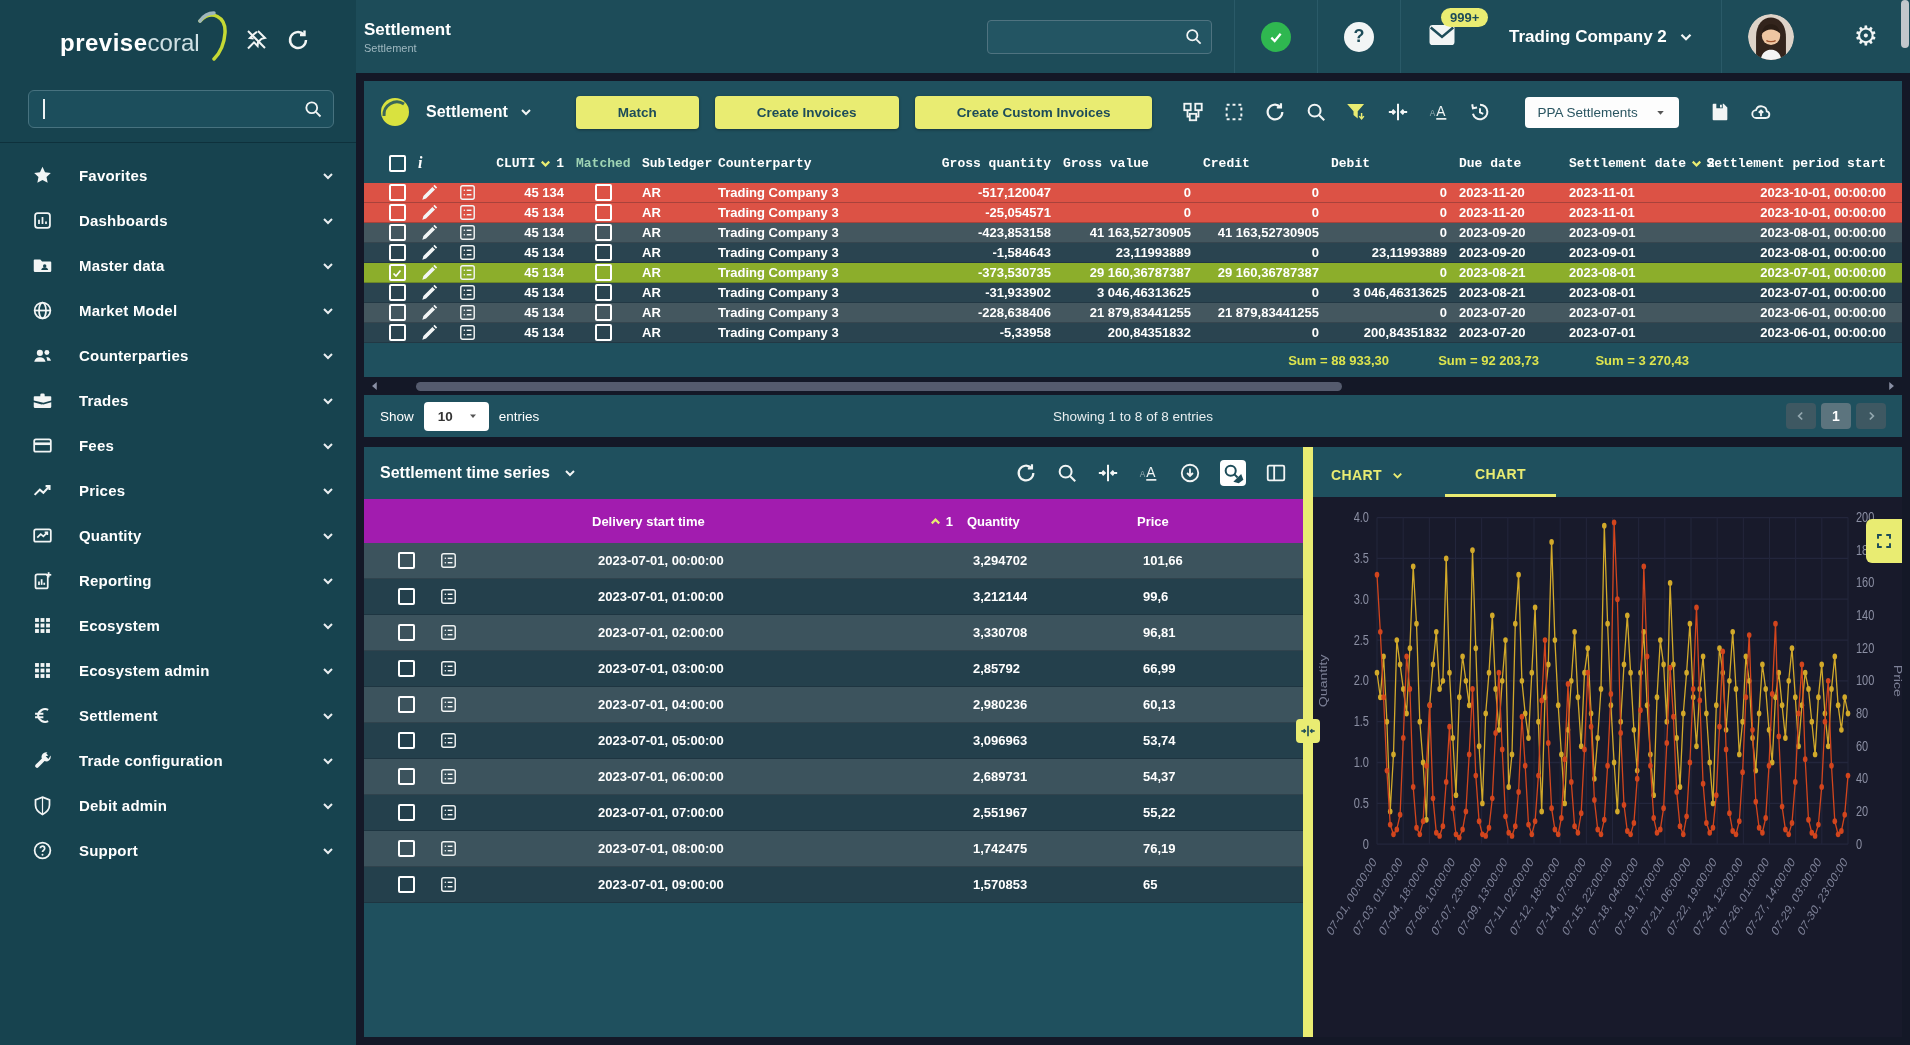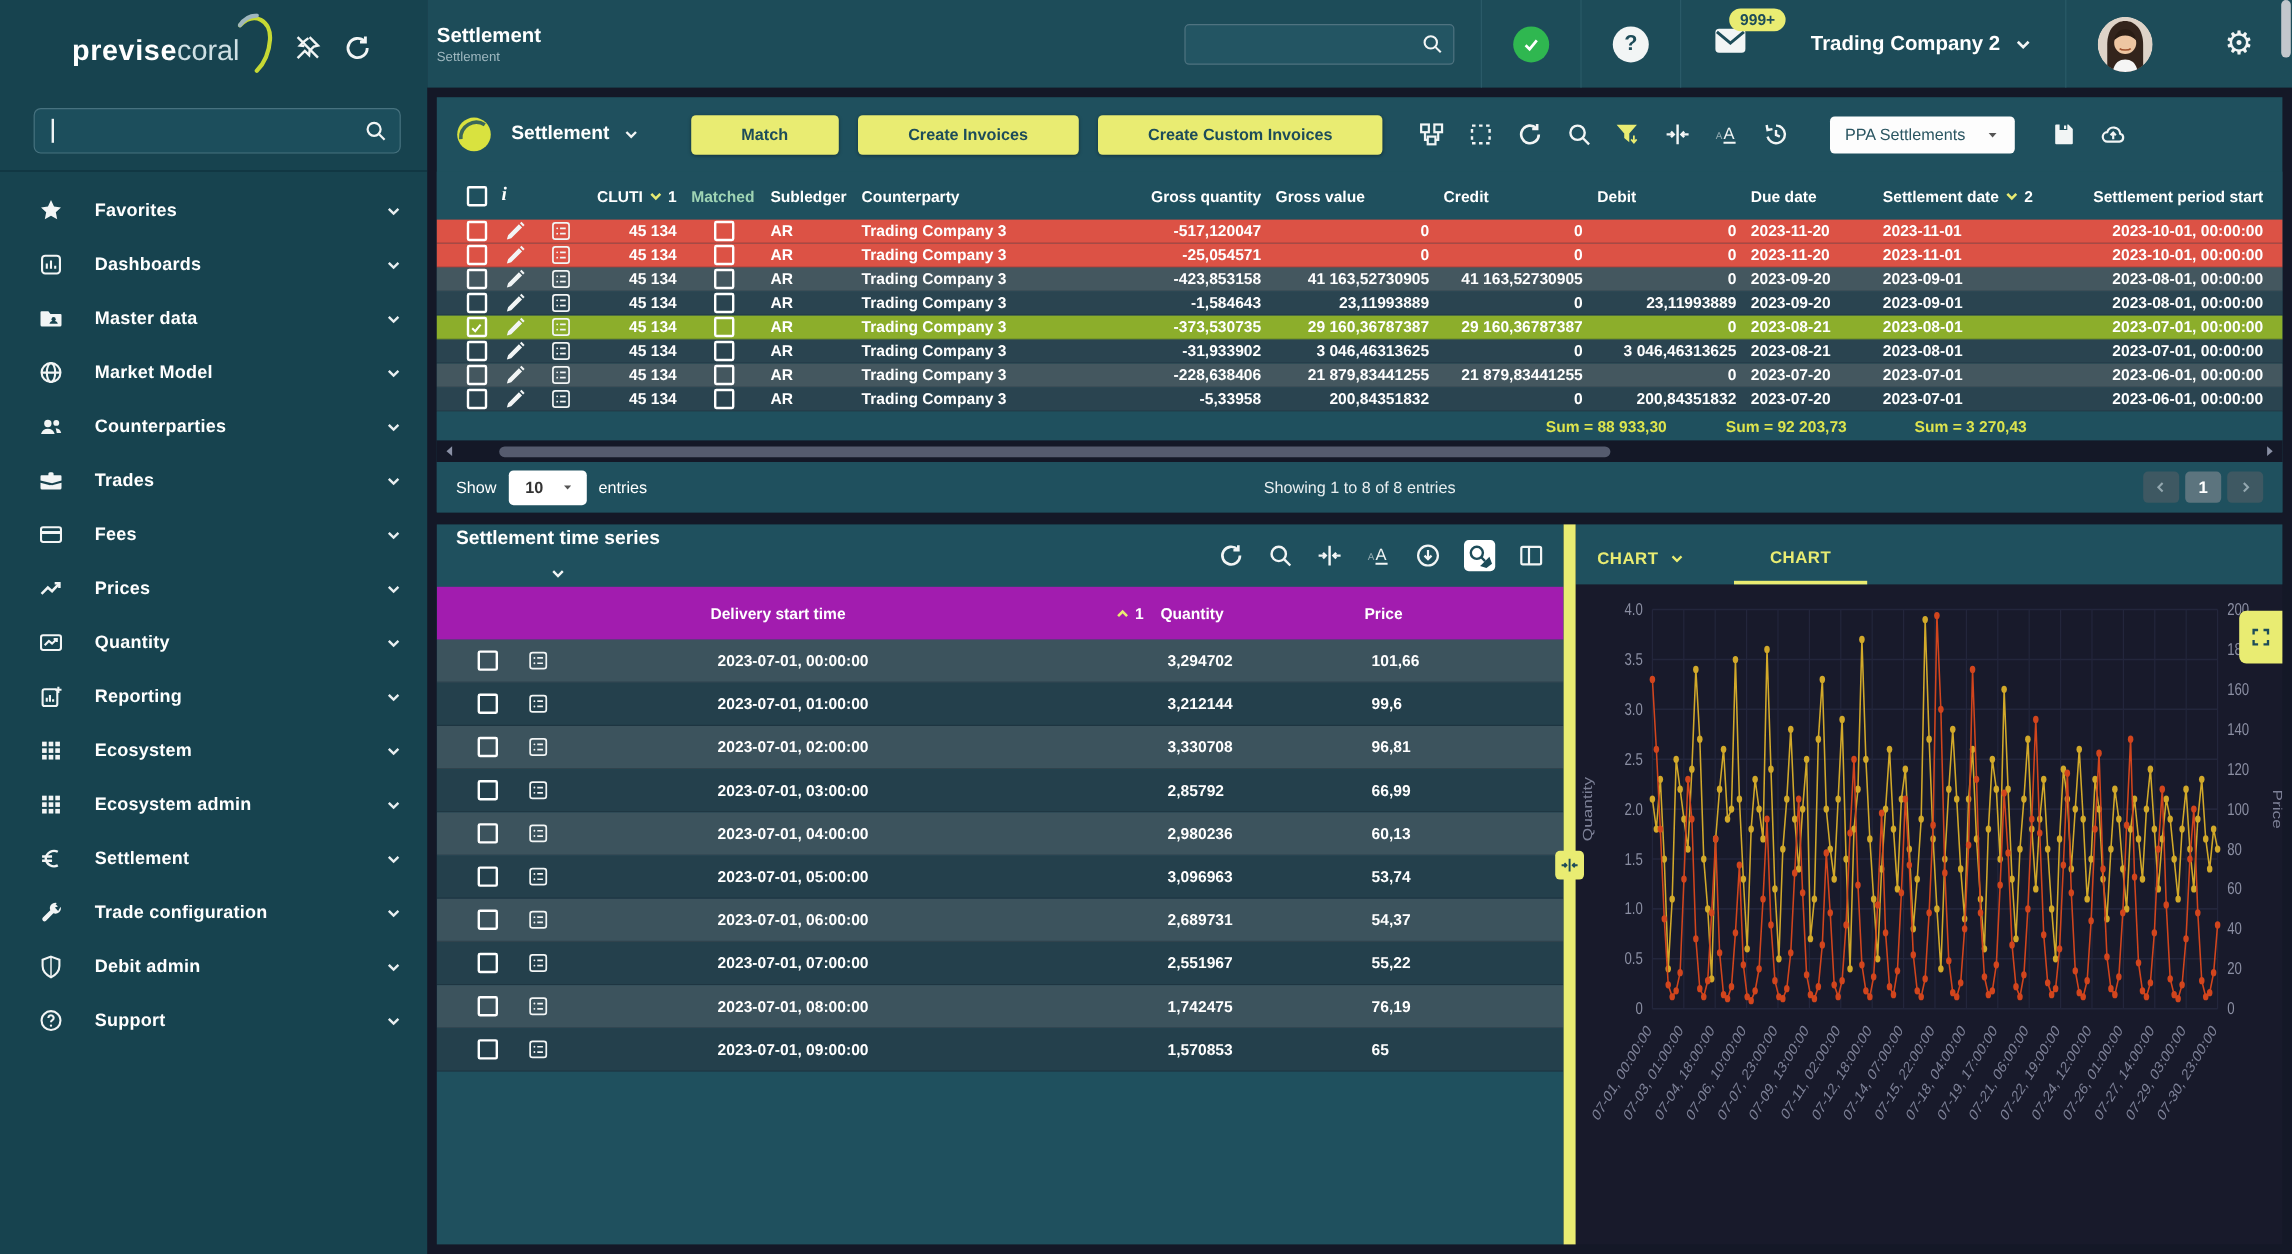--- a/index.html
+++ b/index.html
@@ -70,36 +70,36 @@
   .icn.accent { color:#e9ec72; }
   .icn.active { background:#fff; color:#1d4c59; border-radius:4px; padding:2px; width:26px; height:26px; }
   .icn.static { cursor:default; }
   .view-select { background:#fdfdfd; color:#2a5561; height:31px; border-radius:4px; display:flex; align-items:center;
     gap:16px; padding:0 12px; font-size:13.5px; font-weight:400; cursor:pointer; margin-left:18px; }
   .view-select .chev { width:13px; height:13px; color:#555; }
 
   
   .grid { display:grid; grid-template-columns:18px 30px 34px 42px 82px 66px 76px 185px 160px 140px 128px 128px 110px 130px minmax(0,1fr); align-items:center; }
   .t-head { height:40px; background:#1f505e; font-size:13px; font-weight:700; }
-  .t-head .hc { padding:0 6px; white-space:nowrap; }
+  .t-head .hc { padding:0 6px; white-space:nowrap;font-family:Liberation Mono, monospace; }
   .sorth { display:inline-flex; align-items:center; gap:3px; }
   .sorth .chev { width:15px; height:15px; color:#e9ec72; }
   .hm { color:#9fd4b4; }
   .cell { padding:0 6px; font-size:13px; font-weight:600; white-space:nowrap; overflow:hidden; }
   .num { text-align:right; }
   .ctr { display:flex; justify-content:center; }
   .trow { height:20px; border-bottom:1px solid rgba(10,20,30,.25); cursor:pointer; }
   .trow.red { background:#dc5245; }
   .trow.light { background:#44575f; }
   .trow.dark { background:#2a4450; }
   .trow.selected { background:#8cae2b; }
   .cbx { width:17px; height:17px; border:2px solid #fff; border-radius:2px; display:flex; align-items:center; justify-content:center; }
   .cbx svg { width:12px; height:12px; color:#fff; }
   .row-icn { width:19px; height:19px; }
-  .t-sum { height:24px; background:#1f505e;gap:22px; }
+  .t-sum { height:34px; background:#1f505e;gap:22px; }
   .t-sum .scell { font-size:13px; font-weight:700; text-align:right; padding:0 6px; white-space:nowrap; }
   .t-sum .sval { color:#dde44e; }
   .hscroll { height:18px; background:#141827; display:flex; align-items:center; padding:0 4px; gap:4px; }
   .hs-arrow { width:14px; height:14px; color:#8a90a5; }
   .hs-track { flex:1; height:11px; position:relative; }
   .hs-thumb { position:absolute; left:2%; width:62%; top:1px; height:9px; background:#555b6e; border-radius:5px; }
   .pgn { height:42px; background:#1f505e; display:flex; align-items:center; padding:0 16px; font-size:13.5px; }
   .pg-select { background:#fff; color:#333; border-radius:4px; height:29px; display:flex; align-items:center;
     gap:14px; padding:0 10px 0 14px; margin:0 10px; font-weight:600; cursor:pointer; }
   .pg-select .chev { width:12px; height:12px; color:#555; }
@@ -108,21 +108,21 @@
   .pager { margin-left:auto; display:flex; gap:5px; }
   .pg-btn { min-width:30px; height:26px; border-radius:4px; background:#3e5862; color:#93a7af;
     display:flex; align-items:center; justify-content:center; font-size:14px; font-weight:700; cursor:pointer; }
   .pg-btn.cur { background:#5c747e; color:#fff; }
   .pg-btn .icn { width:14px; height:14px; color:#93a7af; }
 
   
   .bottom { display:flex; margin-top:10px; flex:1; min-height:0; }
   .ts { width:939px; flex:none; display:flex; flex-direction:column; overflow:hidden; }
   .ts-toolbar { height:52px; display:flex; align-items:center; padding:0 16px; }
-  .ts-title { display:flex; align-items:center; gap:12px; font-size:16px; font-weight:700; cursor:pointer;flex-direction:column; }
+  .ts-title { display:flex; align-items:center; gap:12px; font-size:16px; font-weight:700; cursor:pointer; }
   .ts-title .chev { width:16px; height:16px; }
   .ts-toolbar .p-icons { margin-left:auto; }
   .grid2 { display:grid; grid-template-columns:24px 36px 48px 120px 375px 170px minmax(0,1fr); align-items:center; }
   .ts-head { height:44px; background:#a21caf; font-size:13px; font-weight:700; }
   .ts-head .dcol { display:flex; align-items:center; justify-content:space-between; padding-right:14px; }
   .ts-rows { flex:1; overflow:hidden; }
   .tsrow { height:36px; border-bottom:1px solid rgba(10,20,30,.25); cursor:pointer; }
   .tsrow.light { background:#3c535d; }
   .tsrow.dark { background:#24404c; }
 

